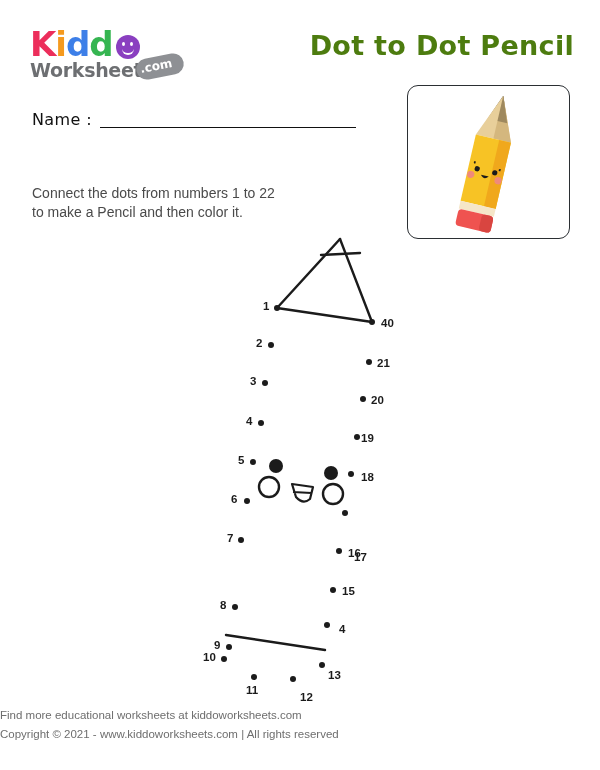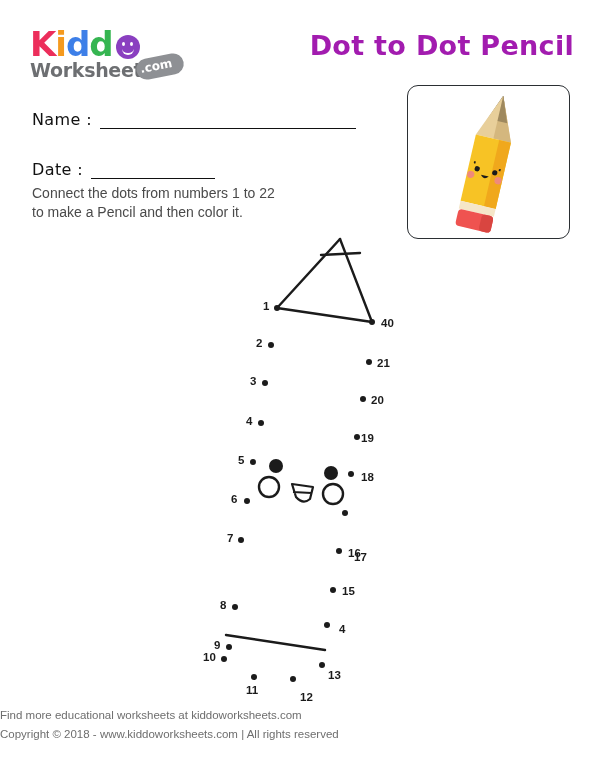--- a/index.html
+++ b/index.html
@@ -105,30 +105,30 @@
   }
 
   
   #title {
     position: absolute;
     right: 26px;
     top: 30px;
     font-family: "DejaVu Sans", sans-serif;
     font-weight: bold;
     font-size: 27px;
-    color: #a21caf;
+    color: #4d7c0f;
     letter-spacing: 0.3px;
     white-space: nowrap;
   }
 
   
   .field {
     position: absolute;
     display: flex;
-    align-items: flex-end;
+    align-items: flex-start;
   }
   .field-label {
     font-family: "DejaVu Sans", sans-serif;
     font-size: 16px;
     color: #111111;
     white-space: nowrap;
     letter-spacing: 0.4px;
   }
   .field-line {
     border-bottom: 1.6px solid #111111;
@@ -219,24 +219,20 @@
     </div>
     <div class="logo-works">Worksheets</div>
     <div class="logo-com-bubble"></div>
     <div class="logo-com-text">.com</div>
   </div>
 
   <div id="title">Dot to Dot Pencil</div>
 
   <div class="field" id="field-name">
     <span class="field-label">Name :</span>
-    <span class="field-line"></span>
-  </div>
-  <div class="field" id="field-date">
-    <span class="field-label">Date :</span>
     <span class="field-line"></span>
   </div>
 
   <div id="instructions">
     <div>Connect the dots from numbers 1 to 22</div>
     <div>to make a Pencil and then color it.</div>
   </div>
 
   <div id="pencil-box">
     <svg width="161" height="152" viewBox="0 0 161 152">
@@ -325,16 +321,16 @@
       <div class="dot" style="left: 363px; top: 399px; background: rgb(27, 27, 27);"></div>
       <div class="dot-label" style="left: 371px; top: 394px;">20</div>
       <div class="dot" style="left: 369px; top: 362px; background: rgb(27, 27, 27);"></div>
       <div class="dot-label" style="left: 377px; top: 357px; text-align: center;">21</div>
       <div class="dot" style="left: 372px; top: 322px; background: rgb(27, 27, 27);"></div>
       <div class="dot-label" style="left: 381px; top: 317px;">40</div>
     </div>
 
   <div id="footer">
     <div>Find more educational worksheets at kiddoworksheets.com</div>
-    <div>Copyright © 2018 - www.kiddoworksheets.com  |  All rights reserved</div>
+    <div>Copyright © 2021 - www.kiddoworksheets.com  |  All rights reserved</div>
   </div>
 
 </div>
 
 </body></html>

